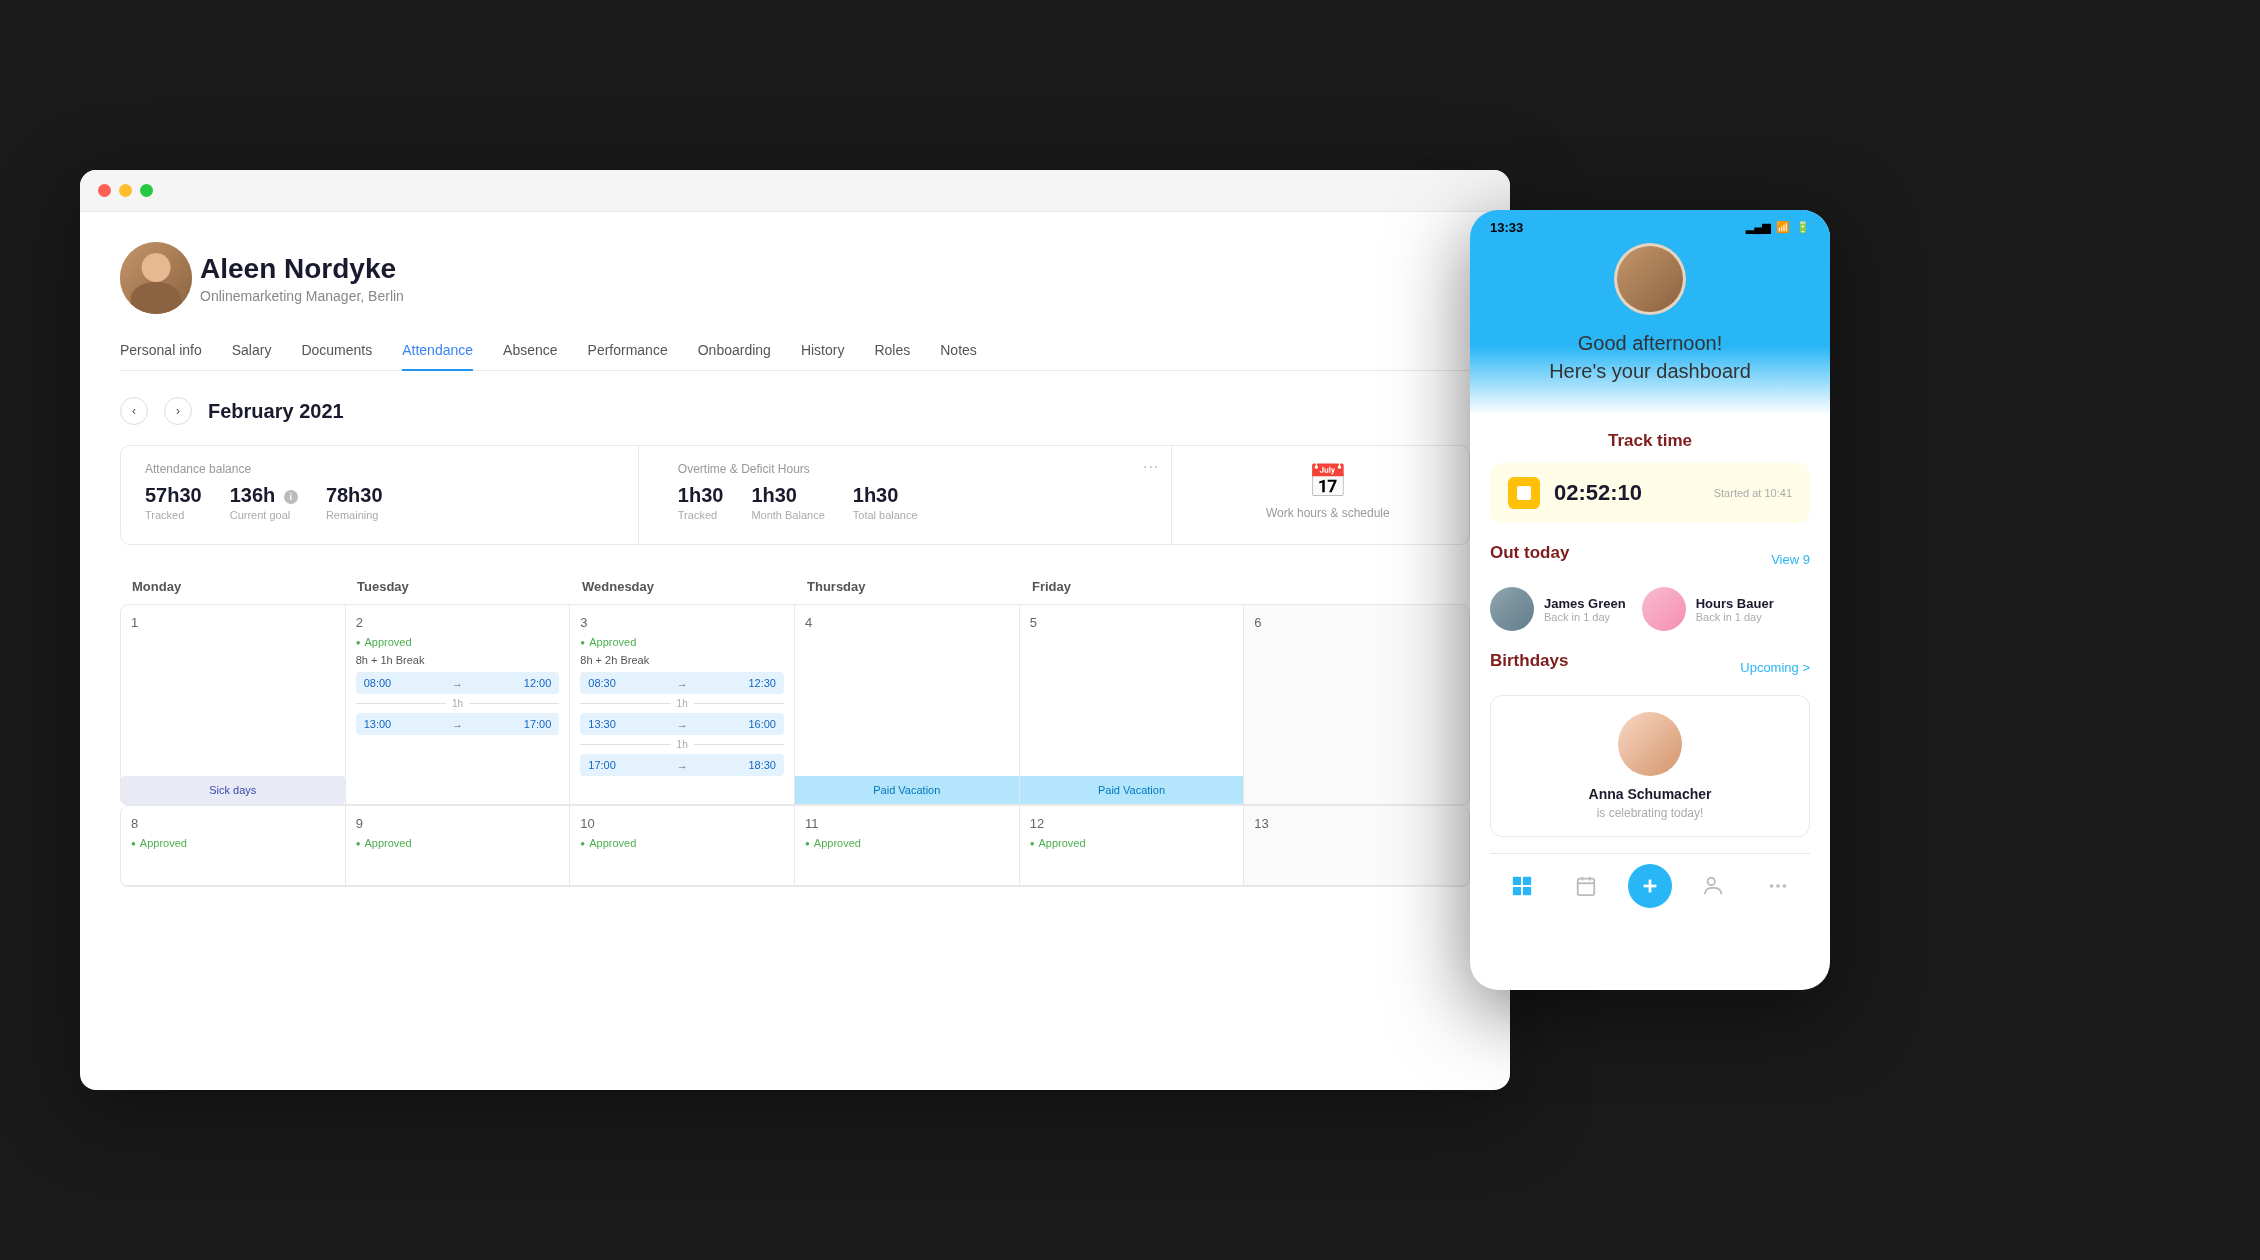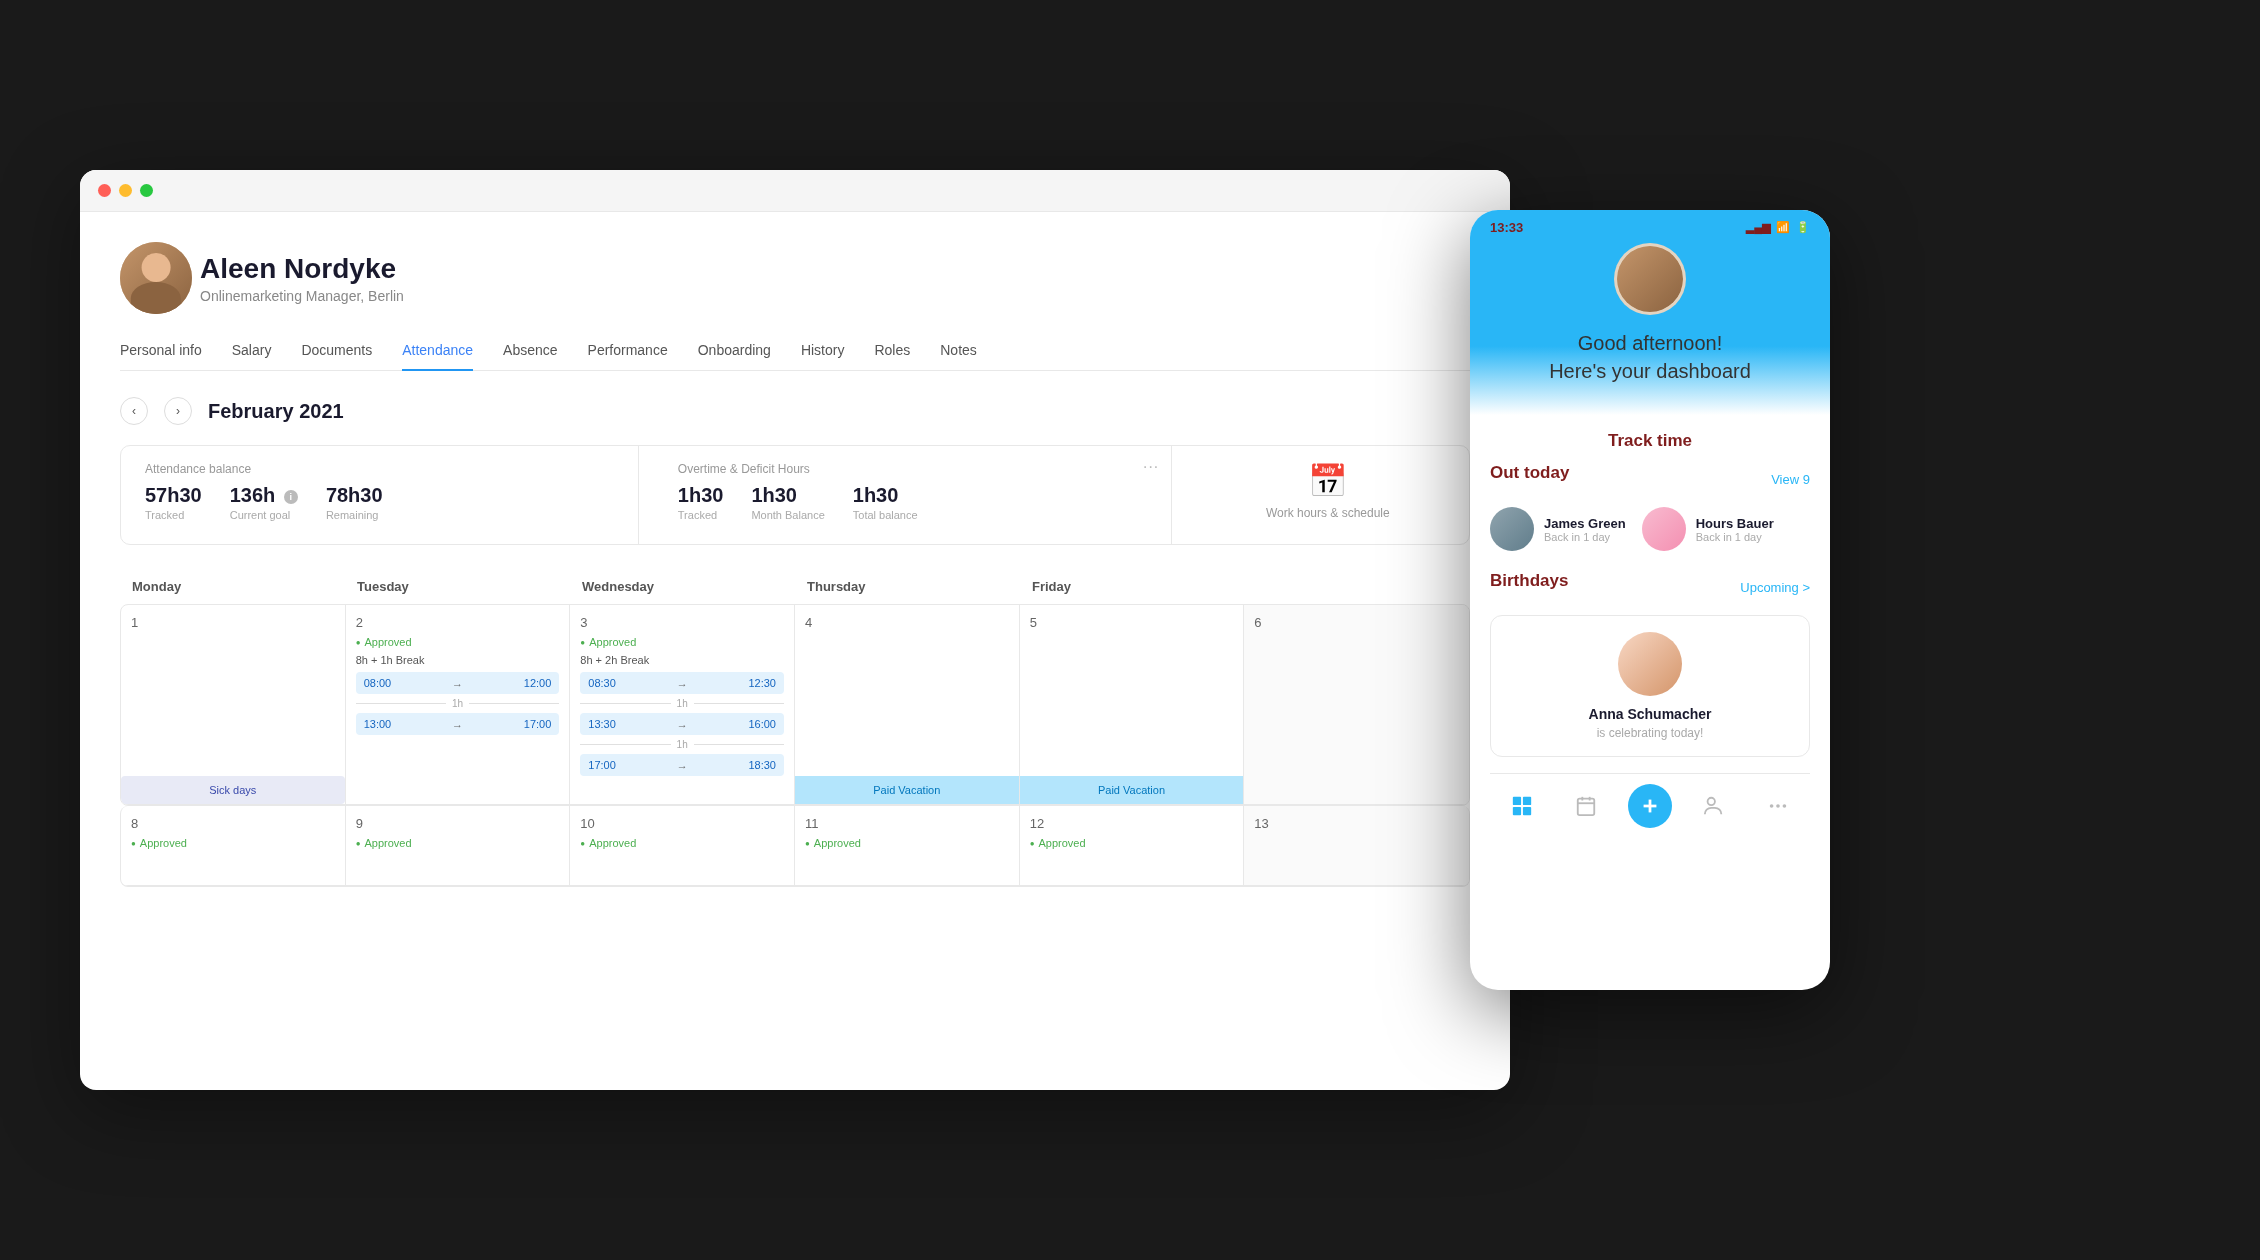--- a/index.html
+++ b/index.html
@@ -334,21 +334,21 @@
       margin-top: 40px;
       z-index: 2;
     }
 
     .mobile-status-bar {
       background: #29b6f6;
       padding: 10px 20px 8px;
       display: flex;
       justify-content: space-between;
       align-items: center;
-      color: #7f1d1d;
+      color: #000000;
       font-size: 13px;
       font-weight: 600;
     }
 
     .status-icons {
       display: flex;
       gap: 6px;
       align-items: center;
       font-size: 11px;
     }
@@ -805,20 +805,27 @@
       </div>
       <div class="mobile-greeting">
         <span>Good afternoon!</span><br>
         <span>Here's your dashboard</span>
       </div>
     </div>
 
     <div class="mobile-body">
 
       <div class="mobile-section-title">Track time</div>
+      <div class="track-time-card">
+        <div class="track-time-icon">
+          <span style="width:14px;height:14px;background:#fff;border-radius:2px;display:block;"></span>
+        </div>
+        <div class="track-time-value">02:52:10</div>
+        <div class="track-time-started">Started at 10:41</div>
+      </div>
 
       <div class="out-today-header">
         <div class="mobile-section-title">Out today</div>
         <span class="view-link">
           <span>View</span> <span>9</span>
         </span>
       </div>
 
       <div class="out-today-list">
         <div class="out-person">

